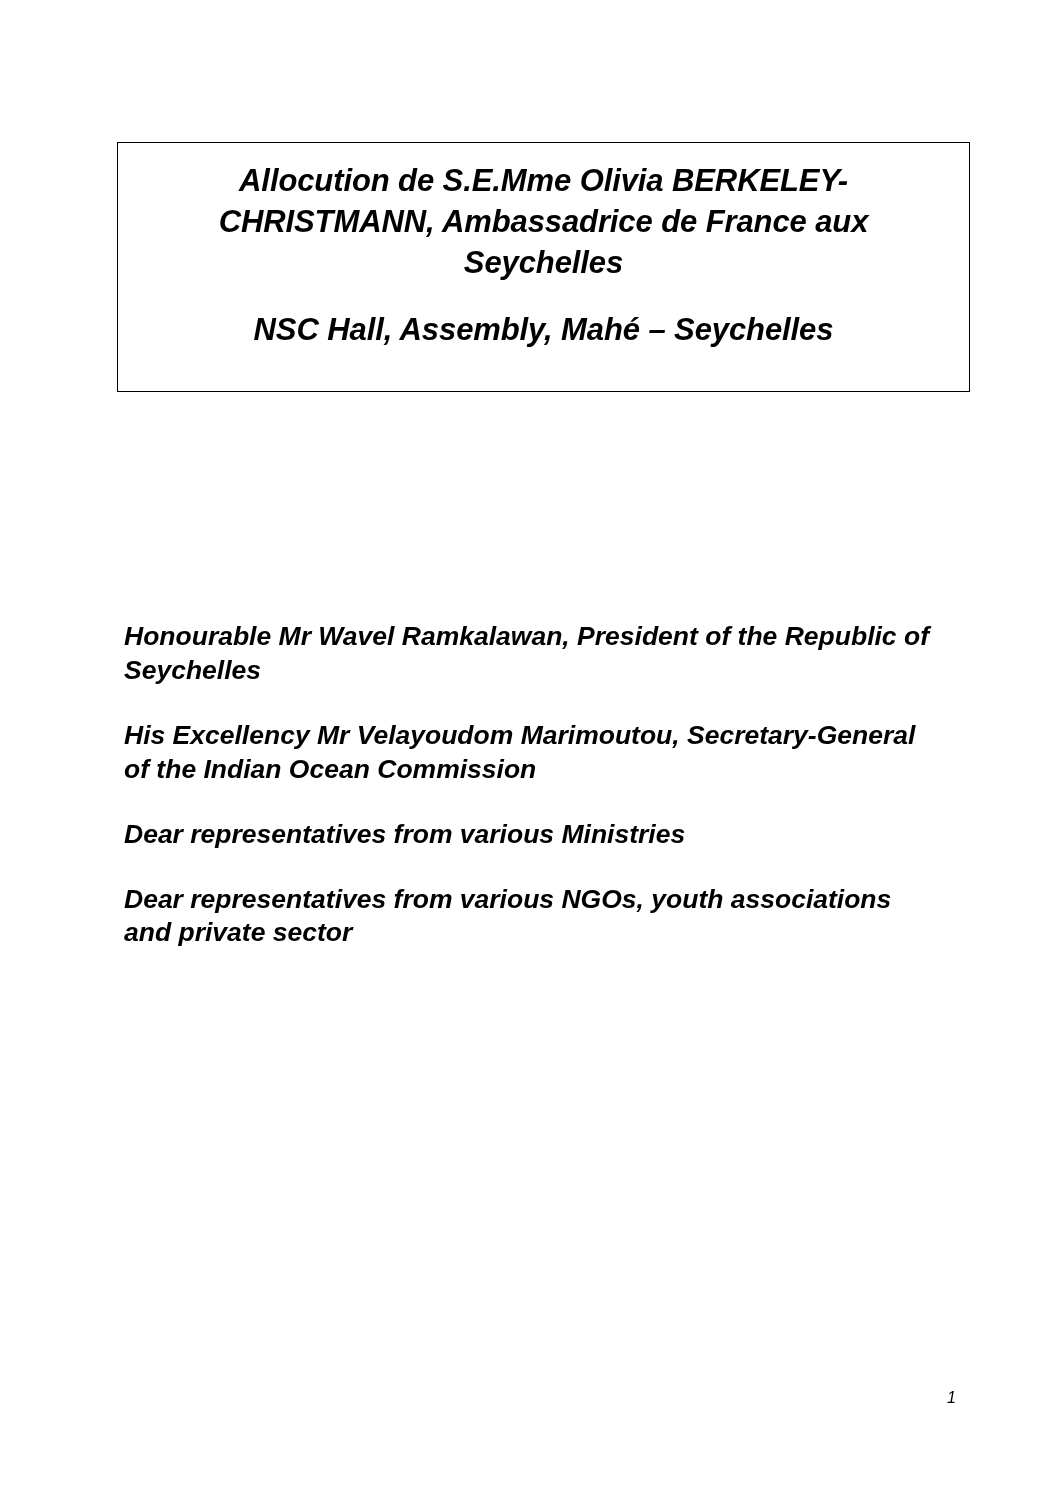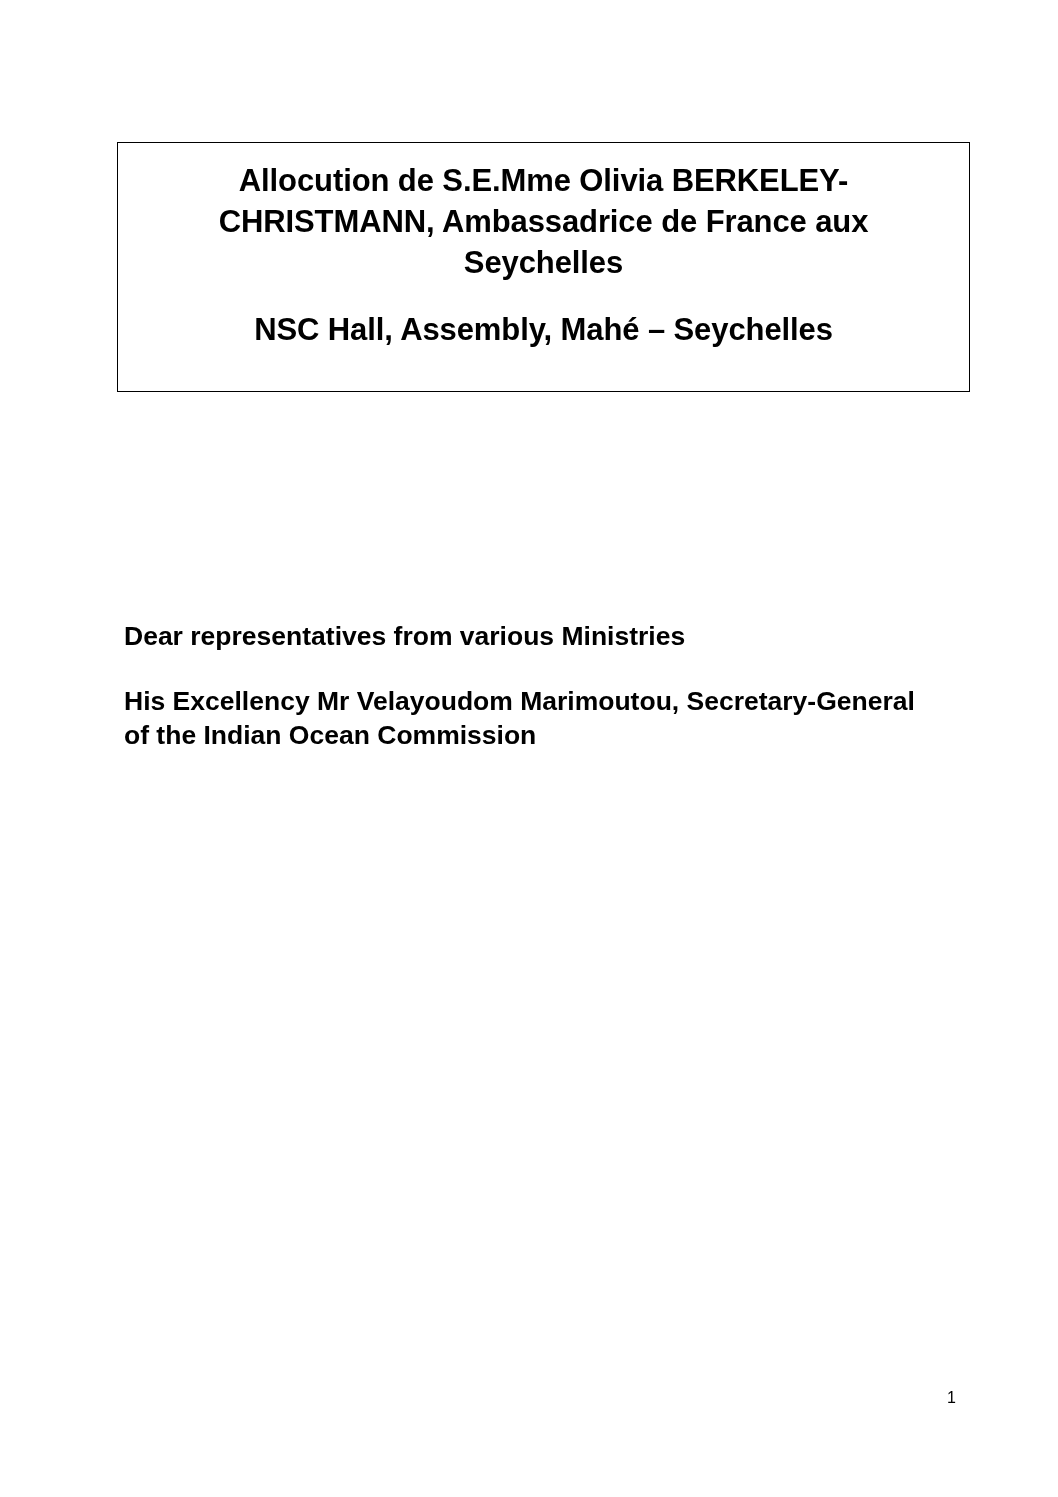--- a/index.html
+++ b/index.html
@@ -10,20 +10,21 @@
   .page {
     position: relative;
     width: 1058px;
     height: 1497px;
     margin: 0 auto;
     background: #ffffff;
     box-sizing: border-box;
     font-family: "Liberation Sans", sans-serif;
     color: #000000;
     overflow: hidden;
+    font-style: italic;
   }
 
   
   .title-box {
     position: absolute;
     left: 117px;
     top: 142px;
     width: 853px;
     box-sizing: border-box;
     border: 1px solid #000000;
@@ -75,19 +76,21 @@
 <body>
 
 <div class="page">
 
   <div class="title-box">
     <p class="title-line title-main">Allocution de S.E.Mme Olivia BERKELEY-CHRISTMANN, Ambassadrice de France aux Seychelles</p>
     <p class="title-line title-sub">NSC Hall, Assembly, Mahé – Seychelles</p>
   </div>
 
   <div class="body-block">
+    <p class="salutation">Honourable Mr Wavel Ramkalawan, President of the Republic of Seychelles</p>
+    <p class="salutation">His Excellency Mr Velayoudom Marimoutou, Secretary-General of the Indian Ocean Commission</p>
     <p class="salutation">Dear representatives from various Ministries</p>
-    <p class="salutation">His Excellency Mr Velayoudom Marimoutou, Secretary-General of the Indian Ocean Commission</p>
+    <p class="salutation">Dear representatives from various NGOs, youth associations and private sector</p>
   </div>
 
   <div class="page-number">1</div>
 
 </div>
 
 </body></html>

